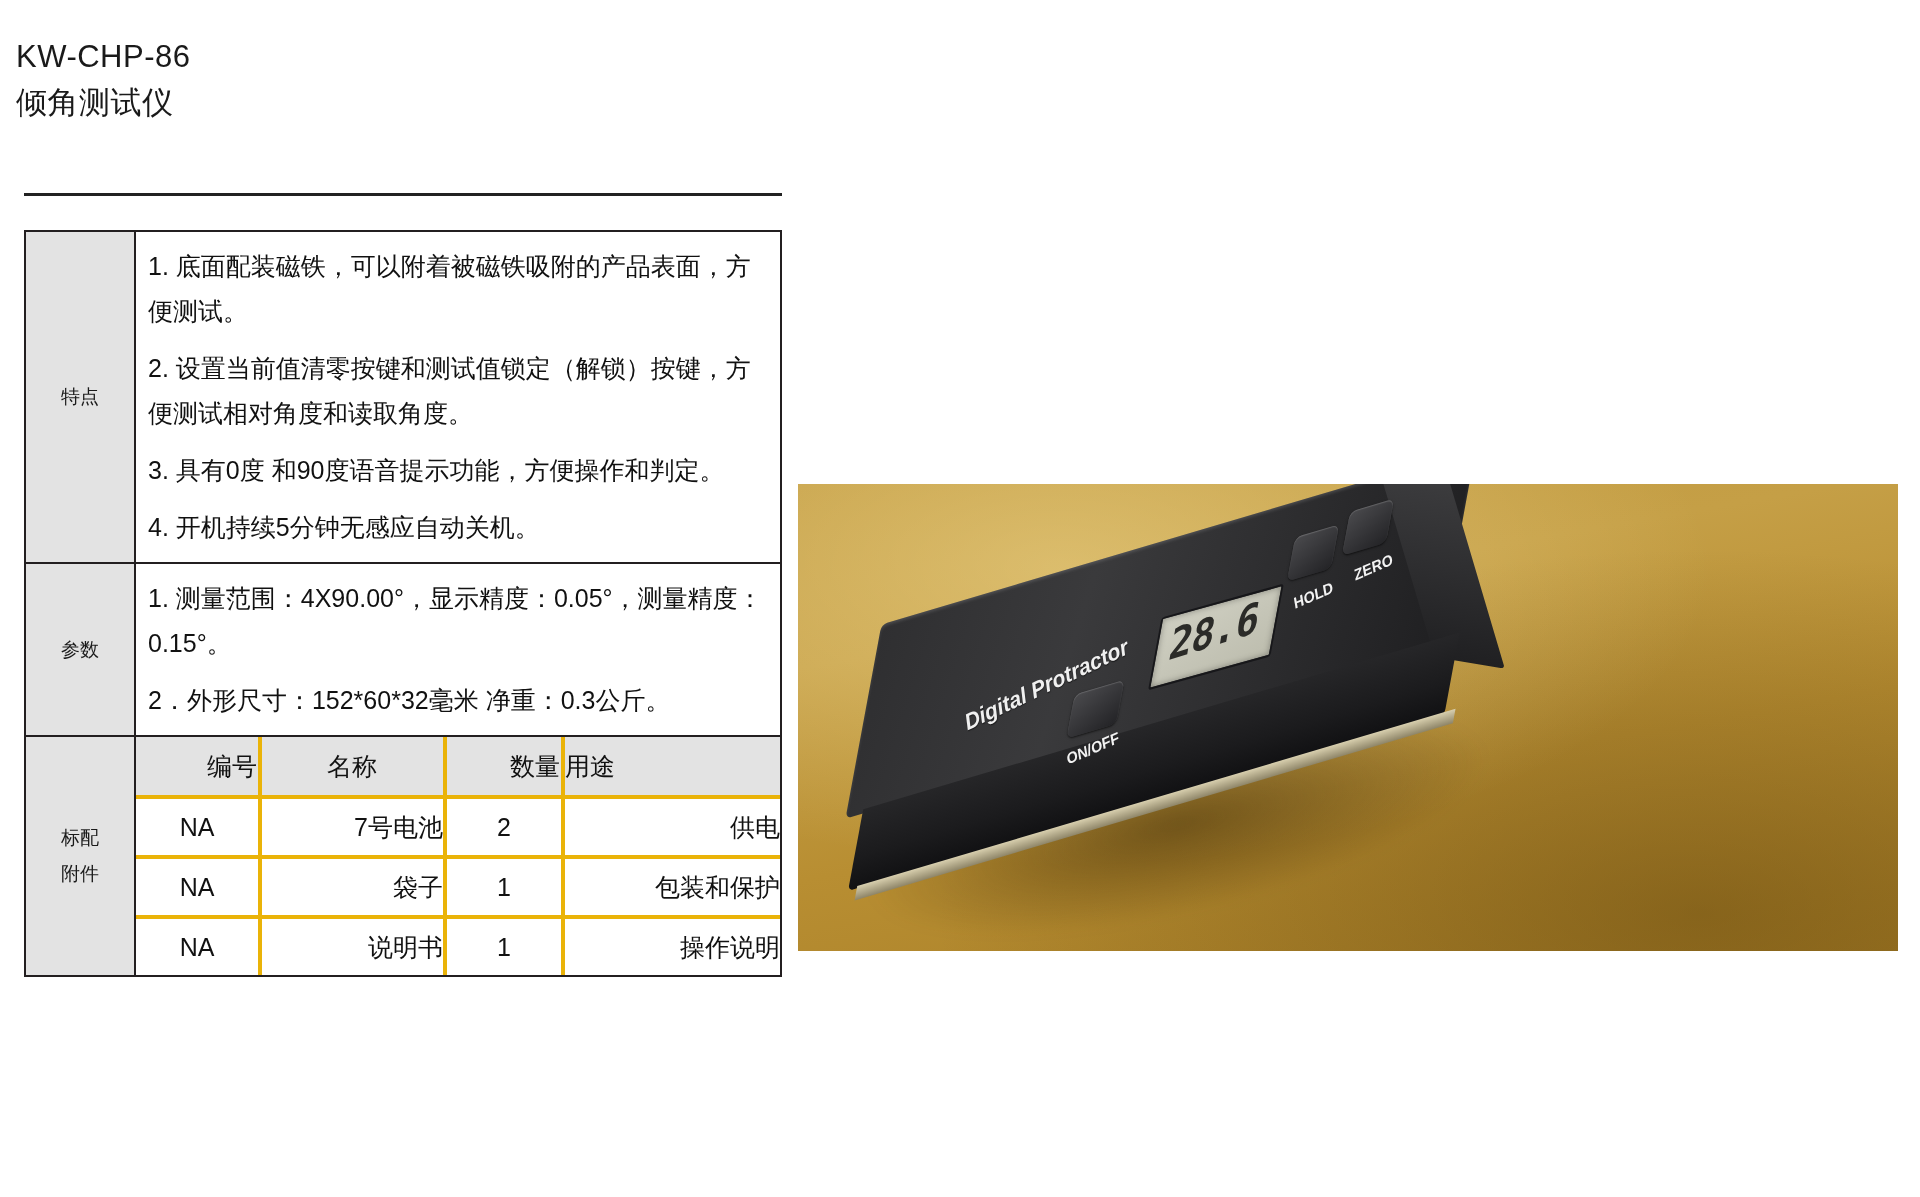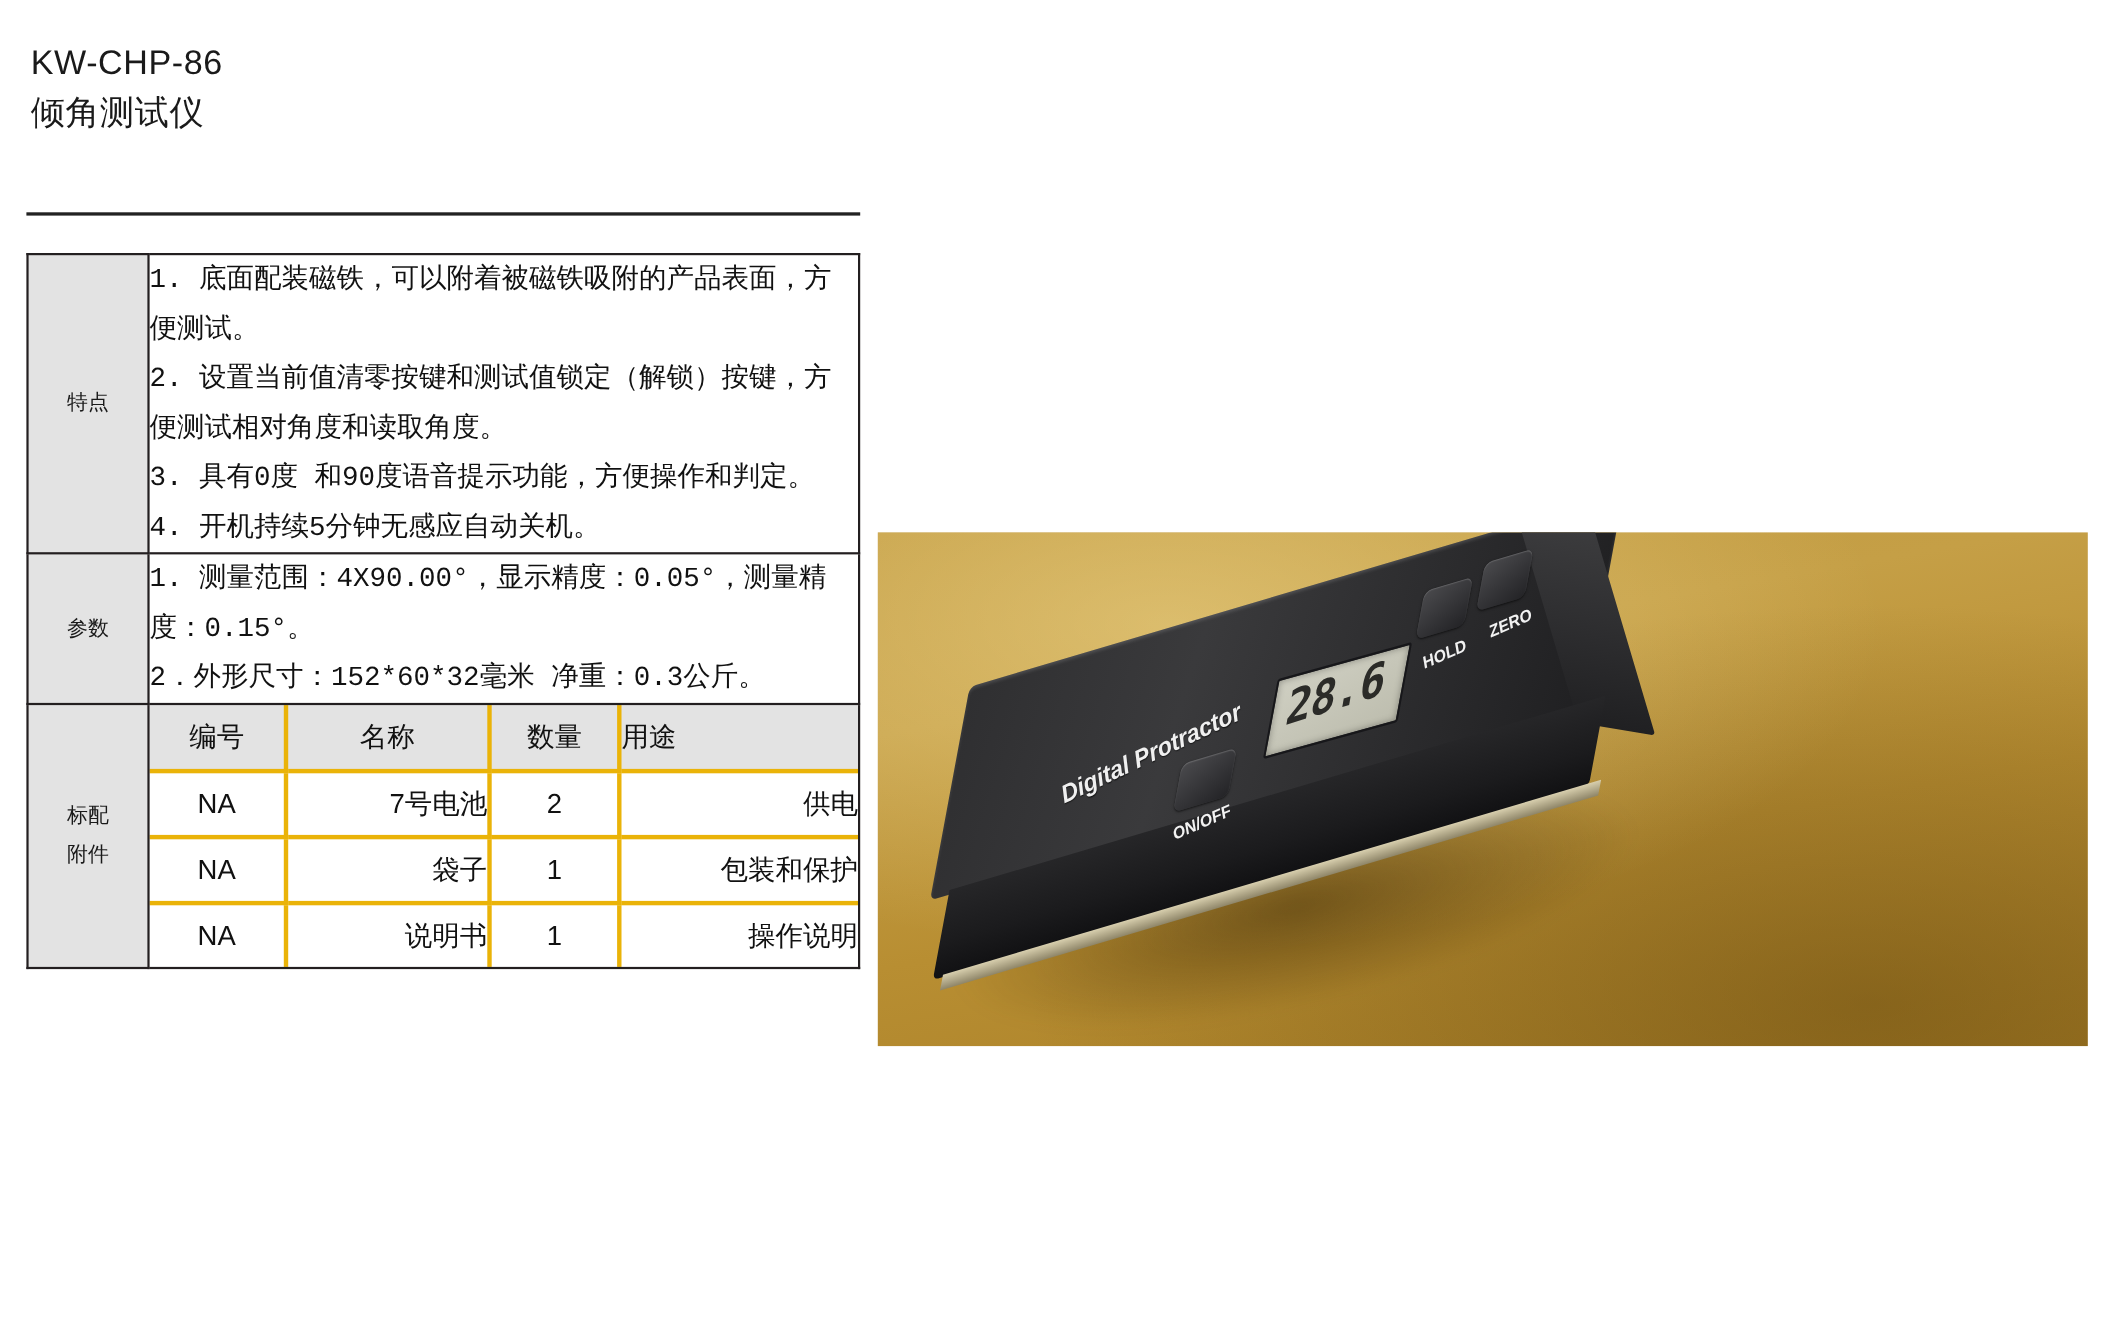--- a/index.html
+++ b/index.html
@@ -16,21 +16,21 @@
   }
   .page {
     position: relative;
     width: 1920px;
     height: 1197px;
   }
 
   
   .header {
     position: absolute;
-    left: 28px;
+    left: 16px;
     top: 34px;
     width: 752px;
   }
   .header .line {
     font-size: 31px;
     line-height: 46px;
     font-weight: 400;
     letter-spacing: 0.5px;
     color: #1a1a1a;
     white-space: nowrap;
@@ -66,22 +66,21 @@
     line-height: 36px;
     color: #1a1a1a;
   }
   .cell-body {
     padding: 10px 12px 12px 12px;
     font-size: 25px;
     line-height: 45px;
     color: #111111;
   }
   .cell-body p {
-    margin: 0;
-    font-family: Liberation Mono, monospace;
+    margin: 12px;
   }
 
   
   .acc-wrap {
     padding: 0;
   }
   .acc-table {
     width: 100%;
     border-collapse: collapse;
     table-layout: fixed;
@@ -101,21 +100,21 @@
     border-top: none;
   }
   .acc-table tr:last-child td {
     border-bottom: none;
   }
   .acc-table tr th:last-child, .acc-table tr td:last-child {
     border-right: none;
   }
   .acc-table th {
     background: #e3e3e3;
-    text-align: center;
+    text-align: right;
   }
   .col-no    { width: 120px; text-align: center; }
   .col-name  { width: 180px; text-align: right; padding-left: 10px; }
   .col-qty   { width: 112px; text-align: center; }
   .col-use   { text-align: right; padding-left: 10px; }
 
   
   .photo {
     position: absolute;
     left: 798px;

